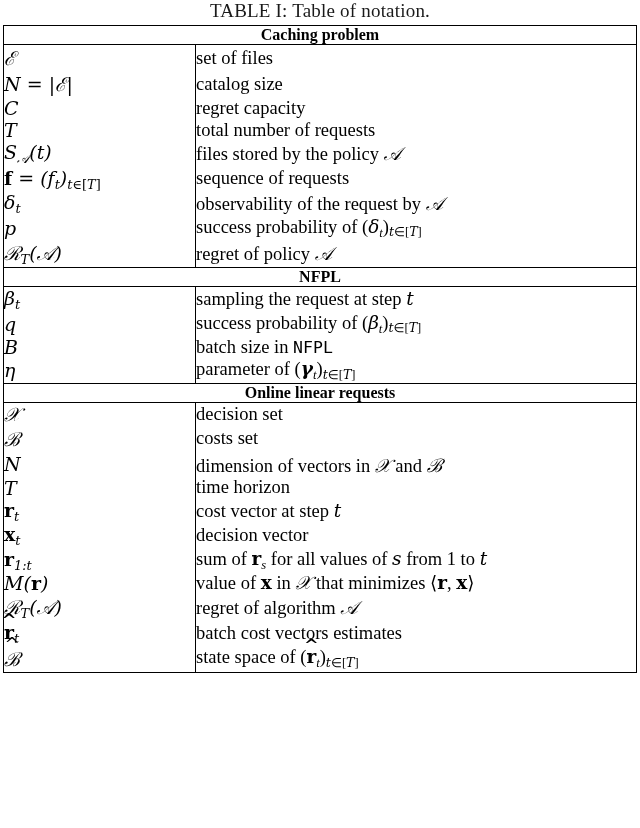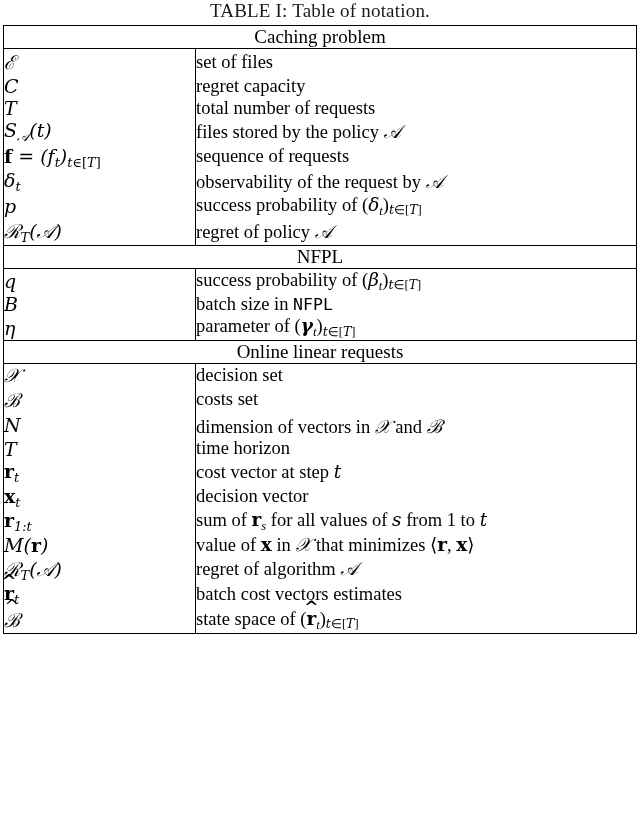--- a/index.html
+++ b/index.html
@@ -59,22 +59,22 @@
     white-space: nowrap;
   }
   td.desc {
     padding: 1px 4px 1px 10px;
     font-size: 18.5px;
     font-family: "Liberation Serif", serif;
     white-space: nowrap;
   }
   .section-head td {
     text-align: center;
-    font-weight: normal;
-    font-size: 19px;
+    font-weight: bold;
+    font-size: 16px;
     padding: 2px 0 2px 0;
     font-family: "Liberation Serif", serif;
   }
   .cal {
     font-family: "DejaVu Serif", serif;
     font-style: italic;
   }
   .bf {
     font-weight: bold;
     font-style: normal;
@@ -141,20 +141,24 @@
         <td colspan="2" class="outer-frame">
           <span>Caching problem</span>
         </td>
       </tr>
 
       <tr class="vline-row">
         <td class="sym outer-frame"><span class="cal">ℰ</span></td>
         <td class="desc outer-frame">set of files</td>
       </tr>
       <tr class="vline-row">
+        <td class="sym outer-frame"><span class="mathit">N</span> <span class="up">=</span> |<span class="cal">ℰ</span>|</td>
+        <td class="desc outer-frame">catalog size</td>
+      </tr>
+      <tr class="vline-row">
         <td class="sym outer-frame"><span class="mathit">C</span></td>
         <td class="desc outer-frame">regret capacity</td>
       </tr>
       <tr class="vline-row">
         <td class="sym outer-frame"><span class="mathit">T</span></td>
         <td class="desc outer-frame">total number of requests</td>
       </tr>
       <tr class="vline-row">
         <td class="sym outer-frame"><span class="mathit">S</span><sub class="up"><span class="cal">𝒜</span></sub>(<span class="mathit">t</span>)</td>
         <td class="desc outer-frame">files stored by the policy <span class="cal">𝒜</span></td>
@@ -176,20 +180,24 @@
         <td class="desc outer-frame">regret of policy <span class="cal">𝒜</span></td>
       </tr>
 
       <tr class="section-head hrule-bottom">
         <td colspan="2" class="outer-frame">
           <span>NFPL</span>
         </td>
       </tr>
 
       <tr class="vline-row">
+        <td class="sym outer-frame"><span class="mathit">β</span><sub>t</sub></td>
+        <td class="desc outer-frame">sampling the request at step <span class="mathit">t</span></td>
+      </tr>
+      <tr class="vline-row">
         <td class="sym outer-frame"><span class="mathit">q</span></td>
         <td class="desc outer-frame">success probability of (<span class="mathit">β</span><sub>t</sub>)<sub class="up"><span class="mathit">t</span>∈[<span class="mathit">T</span>]</sub></td>
       </tr>
       <tr class="vline-row">
         <td class="sym outer-frame"><span class="mathit">B</span></td>
         <td class="desc outer-frame">batch size in <span class="tt">NFPL</span></td>
       </tr>
       <tr class="vline-row hrule-bottom">
         <td class="sym outer-frame"><span class="mathit">η</span></td>
         <td class="desc outer-frame">parameter of (<span class="bfi">γ</span><sub>t</sub>)<sub class="up"><span class="mathit">t</span>∈[<span class="mathit">T</span>]</sub></td>

